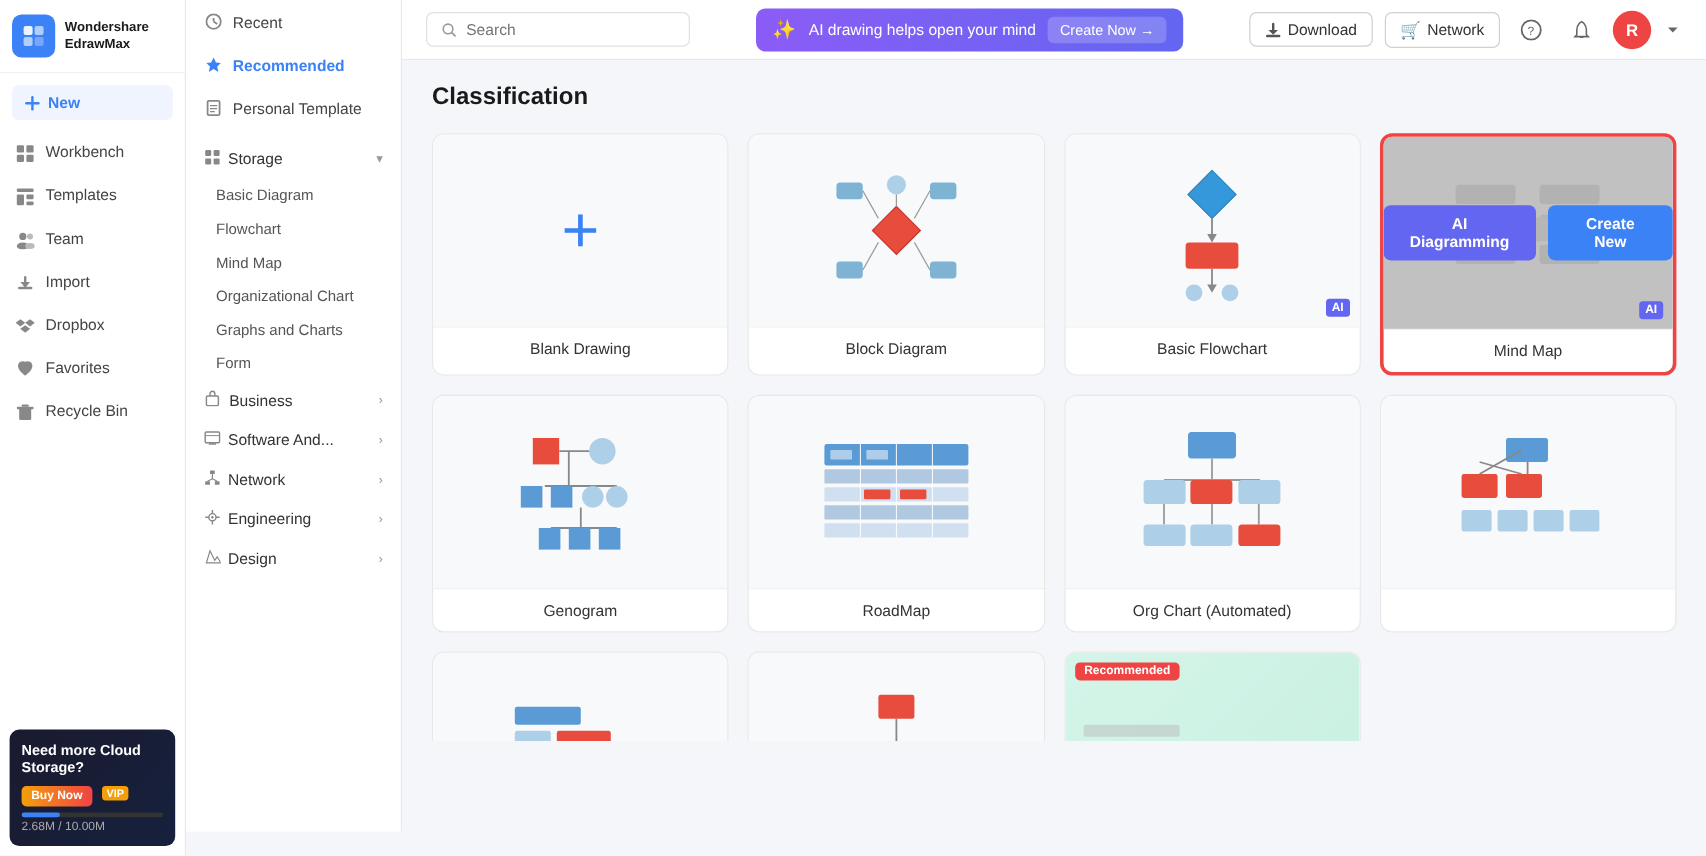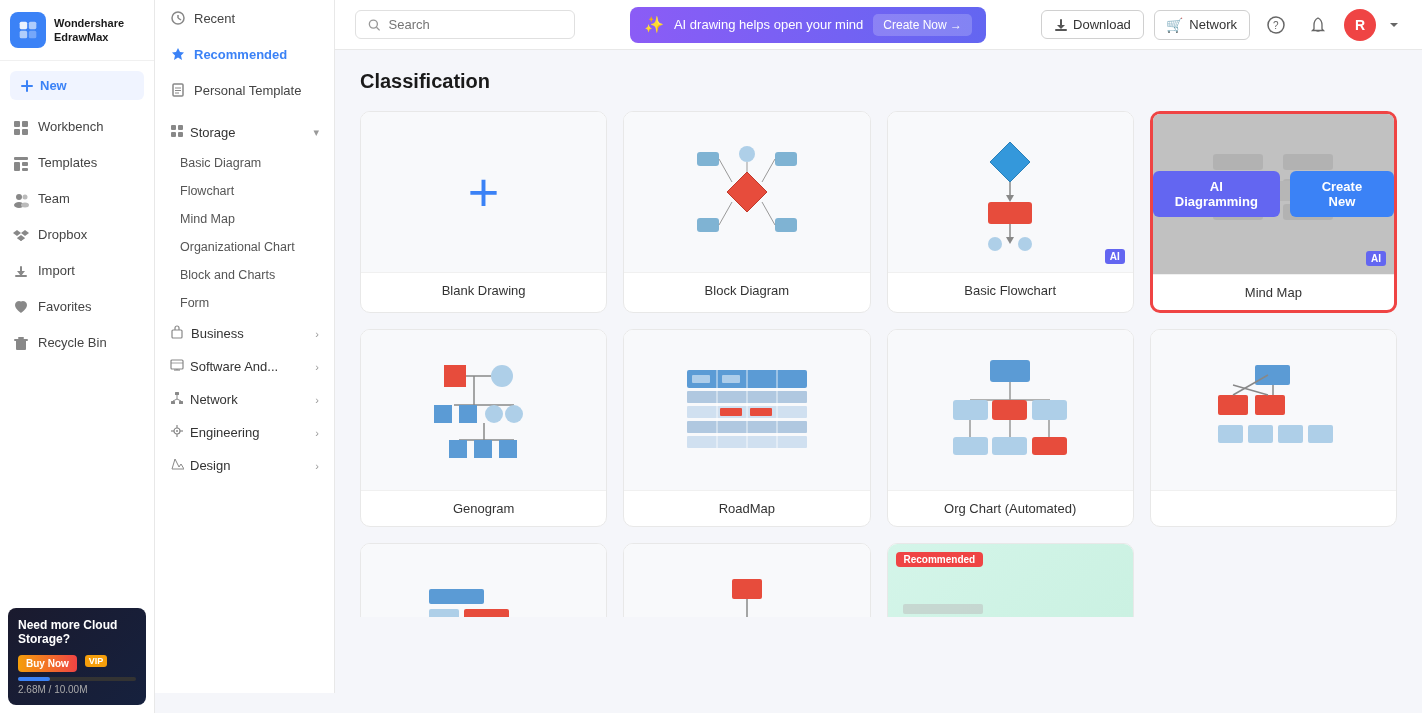--- a/index.html
+++ b/index.html
@@ -230,38 +230,38 @@
           <circle cx="12" cy="5" r="2.5" fill="#bbb"></circle>
           <ellipse cx="12" cy="13" rx="4" ry="2.5" fill="#bbb"></ellipse>
         </svg>
       </span>
       <span>Team</span>
     </div>
 
     <div class="sidebar-item">
       <span class="icon">
         <svg width="16" height="16" viewBox="0 0 16 16" fill="none">
+          <rect x="2" y="11" width="12" height="2" rx="1" fill="#888"></rect>
+          <rect x="7" y="2" width="2" height="7" rx="1" fill="#888"></rect>
+          <polygon points="4,7 8,12 12,7" fill="#888"></polygon>
+        </svg>
+      </span>
+      <span>Import</span>
+    </div>
+
+    <div class="sidebar-item">
+      <span class="icon">
+        <svg width="16" height="16" viewBox="0 0 16 16" fill="none">
           <polygon points="4,2 8,5 4,8 0,5" fill="#888" transform="translate(0,0)"></polygon>
           <polygon points="8,2 12,5 8,8 4,5" fill="#888" transform="translate(4,0)"></polygon>
           <polygon points="4,8 8,11 12,8 8,5" fill="#888" transform="translate(0,2)"></polygon>
           <polygon points="4,10 8,13 12,10" fill="#888" transform="translate(0,0)"></polygon>
         </svg>
       </span>
       <span>Dropbox</span>
-    </div>
-
-    <div class="sidebar-item">
-      <span class="icon">
-        <svg width="16" height="16" viewBox="0 0 16 16" fill="none">
-          <rect x="2" y="11" width="12" height="2" rx="1" fill="#888"></rect>
-          <rect x="7" y="2" width="2" height="7" rx="1" fill="#888"></rect>
-          <polygon points="4,7 8,12 12,7" fill="#888"></polygon>
-        </svg>
-      </span>
-      <span>Import</span>
     </div>
 
     <div class="sidebar-item">
       <span class="icon">
         <svg width="16" height="16" viewBox="0 0 16 16" fill="none">
           <path d="M8 13s-6-4-6-8a4 4 0 0 1 6-3.46A4 4 0 0 1 14 5c0 4-6 8-6 8z" fill="#888"></path>
         </svg>
       </span>
       <span>Favorites</span>
     </div>
@@ -339,21 +339,21 @@
         </span>
         <span>Storage</span>
       </span>
       <span class="chevron-icon">▾</span>
     </div>
     <div>
       <div class="middle-sub-item">Basic Diagram</div>
       <div class="middle-sub-item">Flowchart</div>
       <div class="middle-sub-item">Mind Map</div>
       <div class="middle-sub-item">Organizational Chart</div>
-      <div class="middle-sub-item">Block and Charts</div>
+      <div class="middle-sub-item">Graphs and Charts</div>
       <div class="middle-sub-item">Form</div>
     </div>
   </div>
 
   <div class="middle-section-title">
     <span style="display:flex;align-items:center;gap:7px;">
       <span>
         <svg width="14" height="14" viewBox="0 0 14 14" fill="none">
           <rect x="2" y="5" width="10" height="8" rx="1" stroke="#888" stroke-width="1.2" fill="none"></rect>
           <path d="M5 5V3a2 2 0 0 1 4 0v2" stroke="#888" stroke-width="1.2" fill="none"></path>

